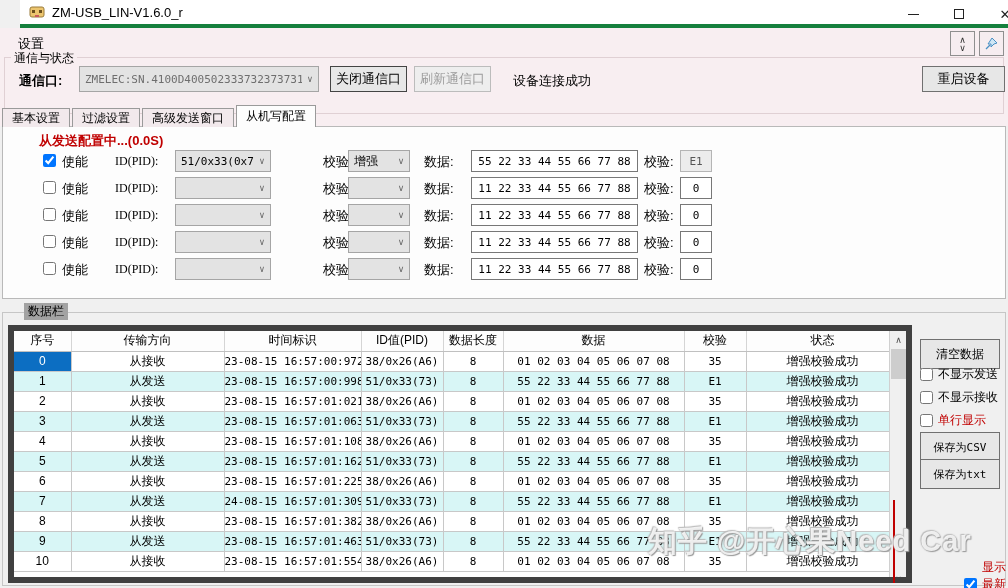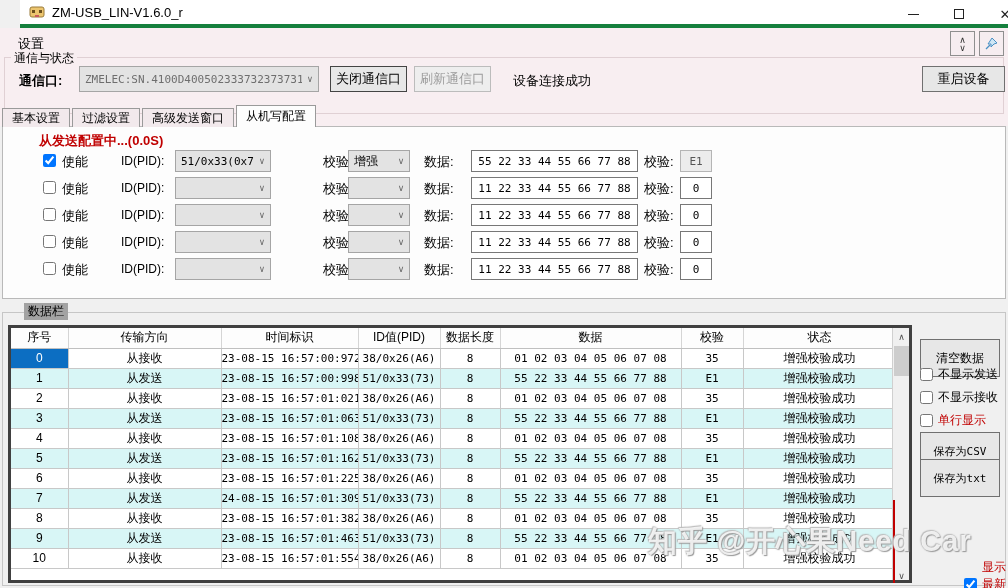--- a/index.html
+++ b/index.html
@@ -42,52 +42,52 @@
   .tabstrip { position:absolute; left:2px; top:106px; display:flex; align-items:flex-end; height:21px; z-index:3; }
   .tab { height:19px; padding:0 9px; border:1px solid #9a9a9a; border-bottom:none; background:#f2e9ec; margin-right:2px; font-size:12px; display:flex; align-items:center; }
   .tab.active { height:22px; background:#fdfdfd; position:relative; z-index:4;text-align:center; }
 
   
   .panel { position:absolute; left:2px; top:126px; width:1004px; height:173px; background:#fdfdfd; border:1px solid #b9b9b9; z-index:2; }
   .sendstatus { position:absolute; left:36px; top:5px; color:#c00000; font-weight:bold; font-size:13px; }
   .cfgrow { position:absolute; left:0; width:1000px; height:26px; }
   .cfgrow .enchk { position:absolute; left:40px; top:5px; width:13px; height:13px; }
   .cfgrow .enlab { position:absolute; left:59px; top:4px; font-size:13px; }
-  .cfgrow .idlab { position:absolute; left:118px; top:5px; font-size:12px; font-family:Liberation Sans, sans-serif; }
+  .cfgrow .idlab { position:absolute; left:112px; top:5px; font-size:12px; font-family:Liberation Serif, serif; }
   .cfgrow .idcombo { position:absolute; left:172px; top:1px; width:96px; height:22px; font-size:11px; font-family:"DejaVu Sans Mono", monospace; }
   .cfgrow .cklab { position:absolute; left:320px; top:4px; font-size:13px; }
   .cfgrow .ckcombo { position:absolute; left:345px; top:1px; width:62px; height:22px; font-size:12px; }
   .cfgrow .dtlab { position:absolute; left:421px; top:4px; font-size:13px; }
   .cfgrow .databox { position:absolute; left:468px; top:1px; width:167px; height:22px; border:1px solid #777; background:#fff; text-align:center; font-family:"DejaVu Sans Mono", monospace; font-size:11px; }
   .cfgrow .sumlab { position:absolute; left:641px; top:4px; font-size:13px; }
   .cfgrow .sumbox { position:absolute; left:677px; top:1px; width:32px; height:22px; border:1px solid #777; background:#fff; text-align:center; font-family:"DejaVu Sans Mono", monospace; font-size:11px; }
   .cfgrow .sumbox.dis { background:#ececec; border-color:#b5b5b5; color:#555; }
 
   
   .datagroup { position:absolute; left:2px; top:312px; width:1004px; height:274px; border:1px solid #c6c6c6; }
   .datagrouplabel { position:absolute; left:24px; top:303px; background:#a3a3a3; padding:0 4px; font-size:12px; z-index:2; }
 
   
-  .gridwrap { position:absolute; left:8px; top:325px; width:904px; height:258px; border:3px solid #404040; background:#fff; overflow:hidden; z-index:1; }
+  .gridwrap { position:absolute; left:8px; top:325px; width:904px; height:258px; border:6px solid #404040; background:#fff; overflow:hidden; z-index:1; }
   table.grid { border-collapse:collapse; table-layout:fixed; width:885px; }
   .grid th { height:20px; font-weight:normal; font-size:12px; background:#fdfdfd; border-right:1px solid #d5d5d5; border-bottom:1px solid #c0c0c0; overflow:hidden; white-space:nowrap; }
   .grid td { height:20px; text-align:center; font-size:12px; border-right:1px solid #c8c8c8; border-bottom:1px solid #c8c8c8; overflow:hidden; white-space:nowrap; }
   .grid tbody tr:nth-child(even) td { background:#d8f6f6; }
   .grid td.mono { font-family:"DejaVu Sans Mono", monospace; font-size:11px; }
   .grid td.sel { background:#0c6ec2 !important; color:#fff; }
 
   
   .vscroll { position:absolute; right:0; top:0; width:17px; height:256px; background:#f0f0f0; border-left:1px solid #d0d0d0; }
   .varrow { position:absolute; left:0; width:17px; height:17px; display:flex; align-items:center; justify-content:center; font-size:9px; color:#505050; }
   .varrow.up { top:0; }
   .varrow.down { bottom:0; }
   .vthumb { position:absolute; left:1px; top:18px; width:15px; height:30px; background:#cdcdcd; }
 
   
-  .sidebtn { position:absolute; left:920px; width:80px; height:38px; font-size:12px; z-index:3; }
+  .sidebtn { position:absolute; left:920px; width:80px; height:30px; font-size:12px; z-index:3; }
   .clearbtn { top:339px; }
   .csvbtn { top:432px; font-family:"DejaVu Sans Mono", monospace; font-size:11px; }
   .txtbtn { top:459px; font-family:"DejaVu Sans Mono", monospace; font-size:11px; }
   .sidechk { position:absolute; display:flex; align-items:center; z-index:3; }
   .sidechk input { width:13px; height:13px; margin-right:5px; }
   .chk1 { left:920px; top:366px; }
   .chk2 { left:920px; top:389px; }
   .chk3 { left:920px; top:412px; }
   .chk3 .lbl { color:#c00000; }
   .chk4 { left:964px; top:559px; }

